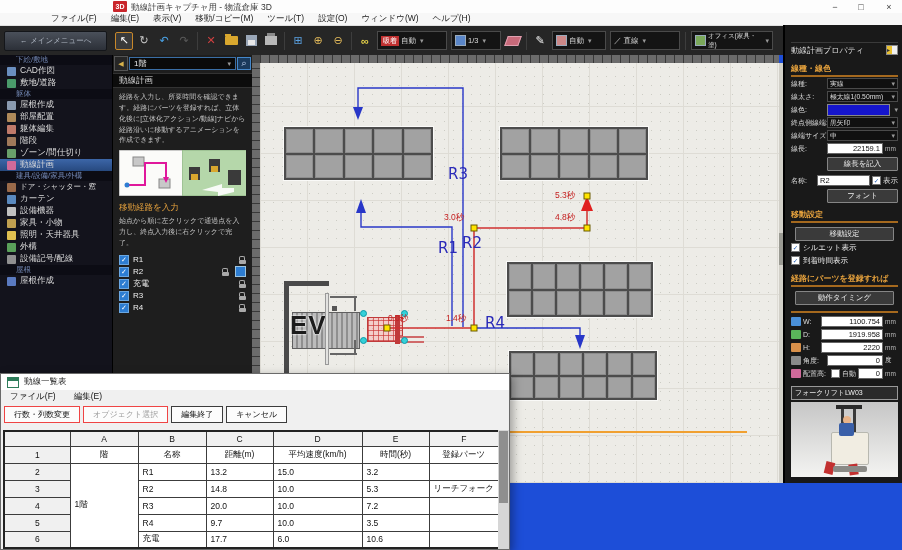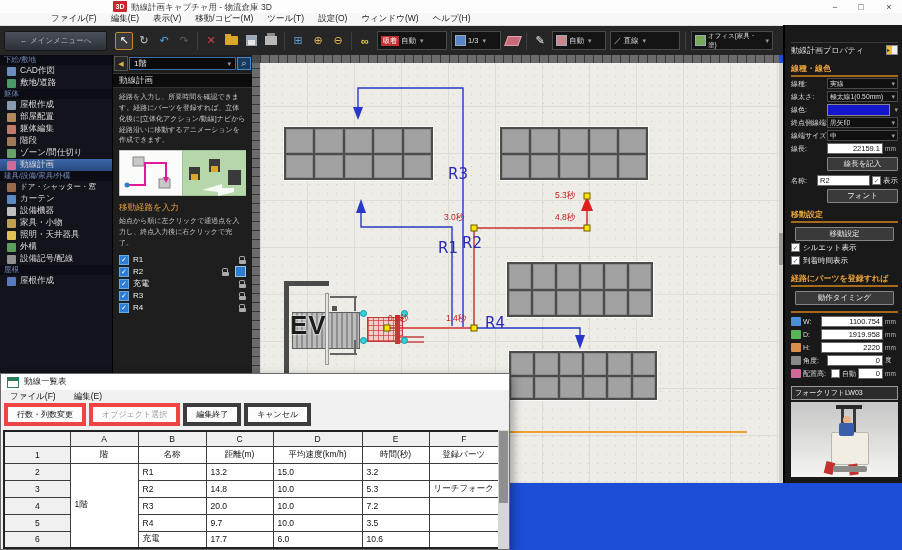--- a/index.html
+++ b/index.html
@@ -37,21 +37,21 @@
   .printer{width:12px;height:9px;background:#b8b8b8;position:relative;flex:none}
   .printer span{position:absolute;left:2px;top:-3px;width:8px;height:3px;background:#8a8a8a}
   .eraser{width:12px;height:8px;background:#c86a7a;transform:skewX(-20deg);border:1px solid #e0a0b0;flex:none}
   .layergrid{display:grid;grid-template-columns:repeat(4,38px);grid-auto-rows:10px;grid-auto-flow:column;
              margin-left:10px;font-size:7px;color:#e6e6e6;row-gap:1px;flex:none}
   .lcb{display:flex;align-items:center;gap:2px}
   .wbox{width:7px;height:7px;background:#fff;border:1px solid #777;color:#111;font-size:6.5px;line-height:7px;
         text-align:center;font-weight:bold;flex:none}
   
   .nav{left:0;top:55px;width:112px;height:428px;background:#13131c;overflow:hidden}
-  .navsec{height:10px;line-height:10px;padding-left:4px;font-size:7.5px;color:#7287b3;background:#0c0c14}
+  .navsec{height:10px;line-height:10px;padding-left:16px;font-size:7.5px;color:#7287b3;background:#0c0c14}
   .navitem{height:12px;display:flex;align-items:center;gap:4px;padding-left:7px;font-size:8.5px;color:#dcdcdc;white-space:nowrap}
   .navitem.sel{background:linear-gradient(#3c66a8,#27497f)}
   .nico{width:9px;height:9px;border-radius:1px;flex:none}
   .cubebtn{margin:6px auto 0;width:94px;height:20px;background:linear-gradient(#3b74c8,#16376e);border:1px solid #5588cc;
            border-radius:3px;color:#fff;font-weight:bold;font-size:11px;display:flex;align-items:center;justify-content:center;gap:5px}
   .globe{width:11px;height:11px;border-radius:50%;background:radial-gradient(circle at 35% 35%,#bfe8d8,#2e8b6a);flex:none}
   
   .p2{left:112px;top:55px;width:140px;height:428px;background:#1e1e1e;border-left:1px solid #000;box-sizing:border-box;overflow:hidden}
   .p2head{display:flex;align-items:center;margin:1px 1px 0;gap:1px}
   .collapse{width:12px;height:13px;background:#262626;border:1px solid #555;color:#d8b24a;font-size:7px;
@@ -132,21 +132,21 @@
            align-items:center;padding:0 3px;margin-top:6px}
   .preview{height:75px;margin-top:2px;background:linear-gradient(#c6c6c6,#f4f4f2);position:relative;overflow:hidden}
   
   .twin{left:0;top:373px;width:510px;height:177px;background:#f0f0f0;border:1px solid #6a6a6a;box-sizing:border-box;
         box-shadow:3px 3px 9px rgba(0,0,0,.35);color:#111;z-index:30}
   .ttitle{height:16px;background:#fff;display:flex;align-items:center;gap:5px;padding-left:6px;font-size:8.5px}
   .sheetico{width:10px;height:9px;border:1px solid #2e7d5b;background:linear-gradient(#2e7d5b 0 3px,#fff 3px);flex:none}
   .tmenu{height:14px;display:flex;align-items:center;font-size:8.5px}
   .tmenu span{padding:0 9px}
   .tbtns{height:20px;display:flex;align-items:center;gap:3px;padding:0 3px}
-  .tbtn{height:15px;padding:0 9px;background:#fcfcfc;border:4px solid #ef4444;font-size:8px;display:flex;align-items:center}
+  .tbtn{height:15px;padding:0 9px;background:#fcfcfc;border:1px solid #ef4444;font-size:8px;display:flex;align-items:center}
   .tbtn.primary{border-color:#3c3c3c}
   .tbtn.disabled{color:#9a9a9a}
   table.grid{position:absolute;left:2px;top:56px;border-collapse:collapse;table-layout:fixed;background:#fff;border:2px solid #222}
   table.grid td{border:1px solid #3c3c3c;font-size:8.5px;padding:0 4px;overflow:hidden;white-space:nowrap}
   td.hd{background:#f0f0f0;text-align:center;padding:0}
   td.ctr{text-align:center}
   td.parts{font-size:7px}
   .tscroll{position:absolute;left:497px;top:56px;width:11px;height:119px;background:#d6d6d6}
   .tthumb{position:absolute;left:498px;top:57px;width:9px;height:72px;background:#8f8f8f}
 </style>

